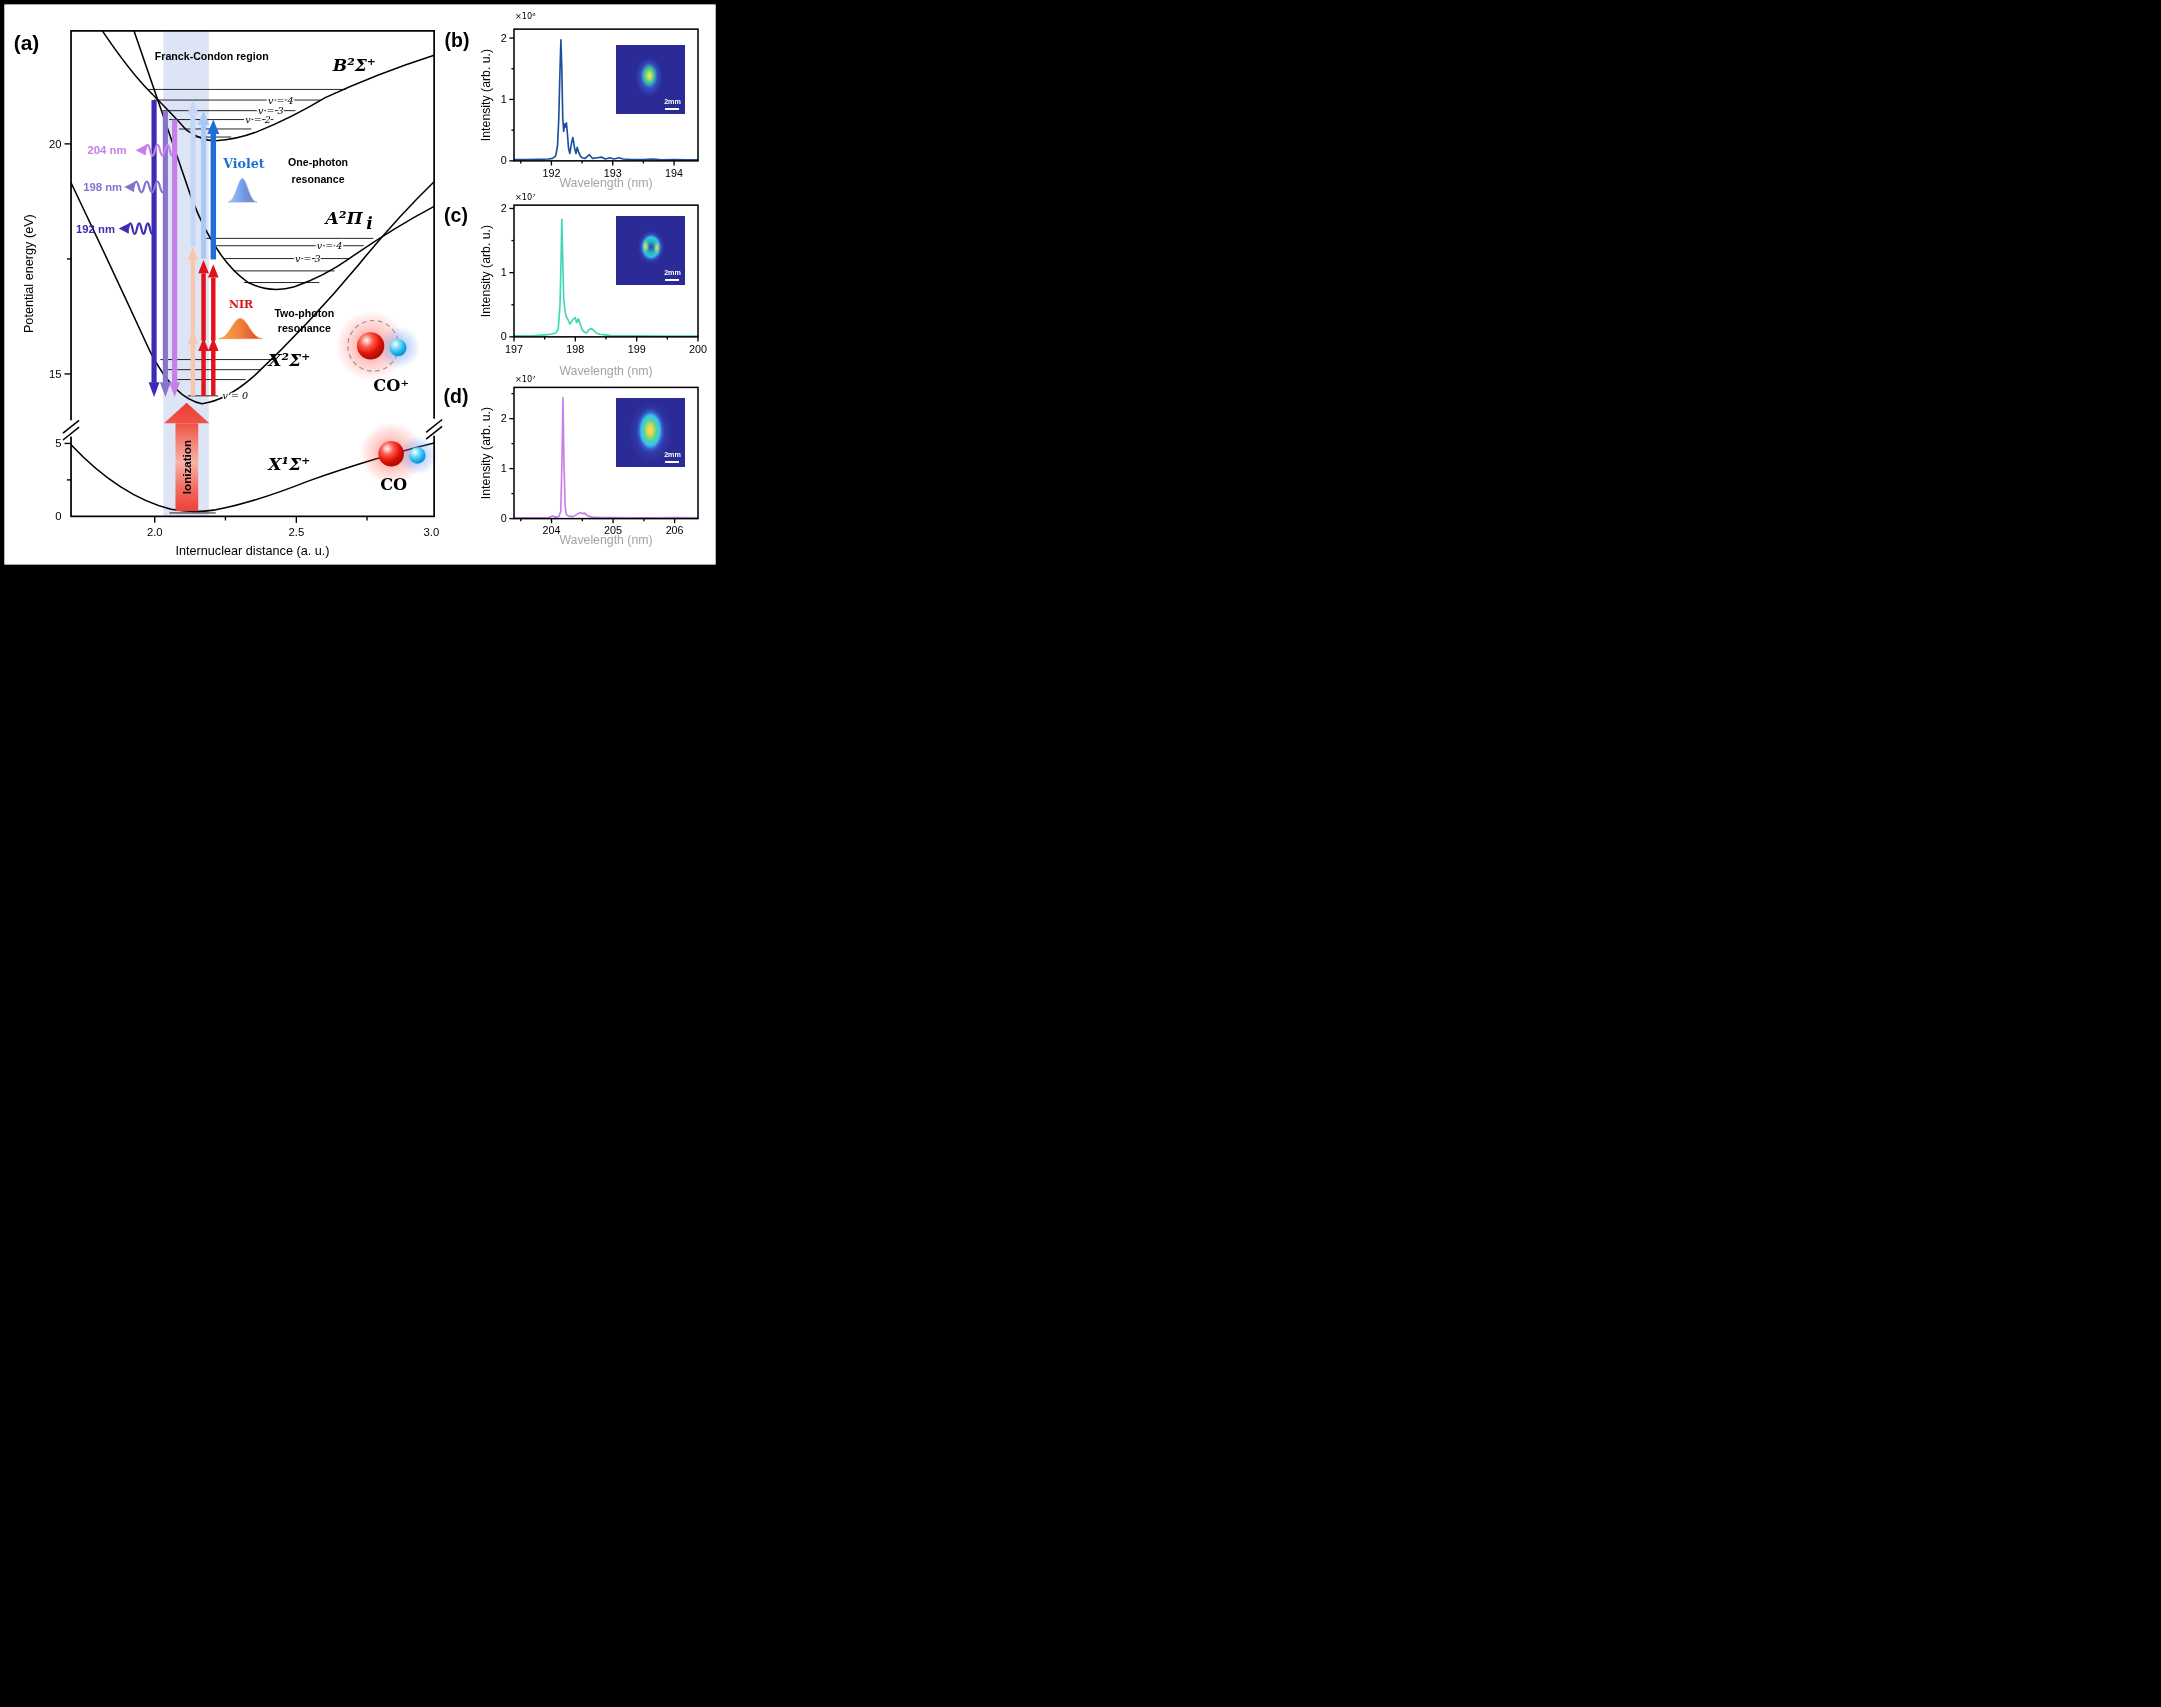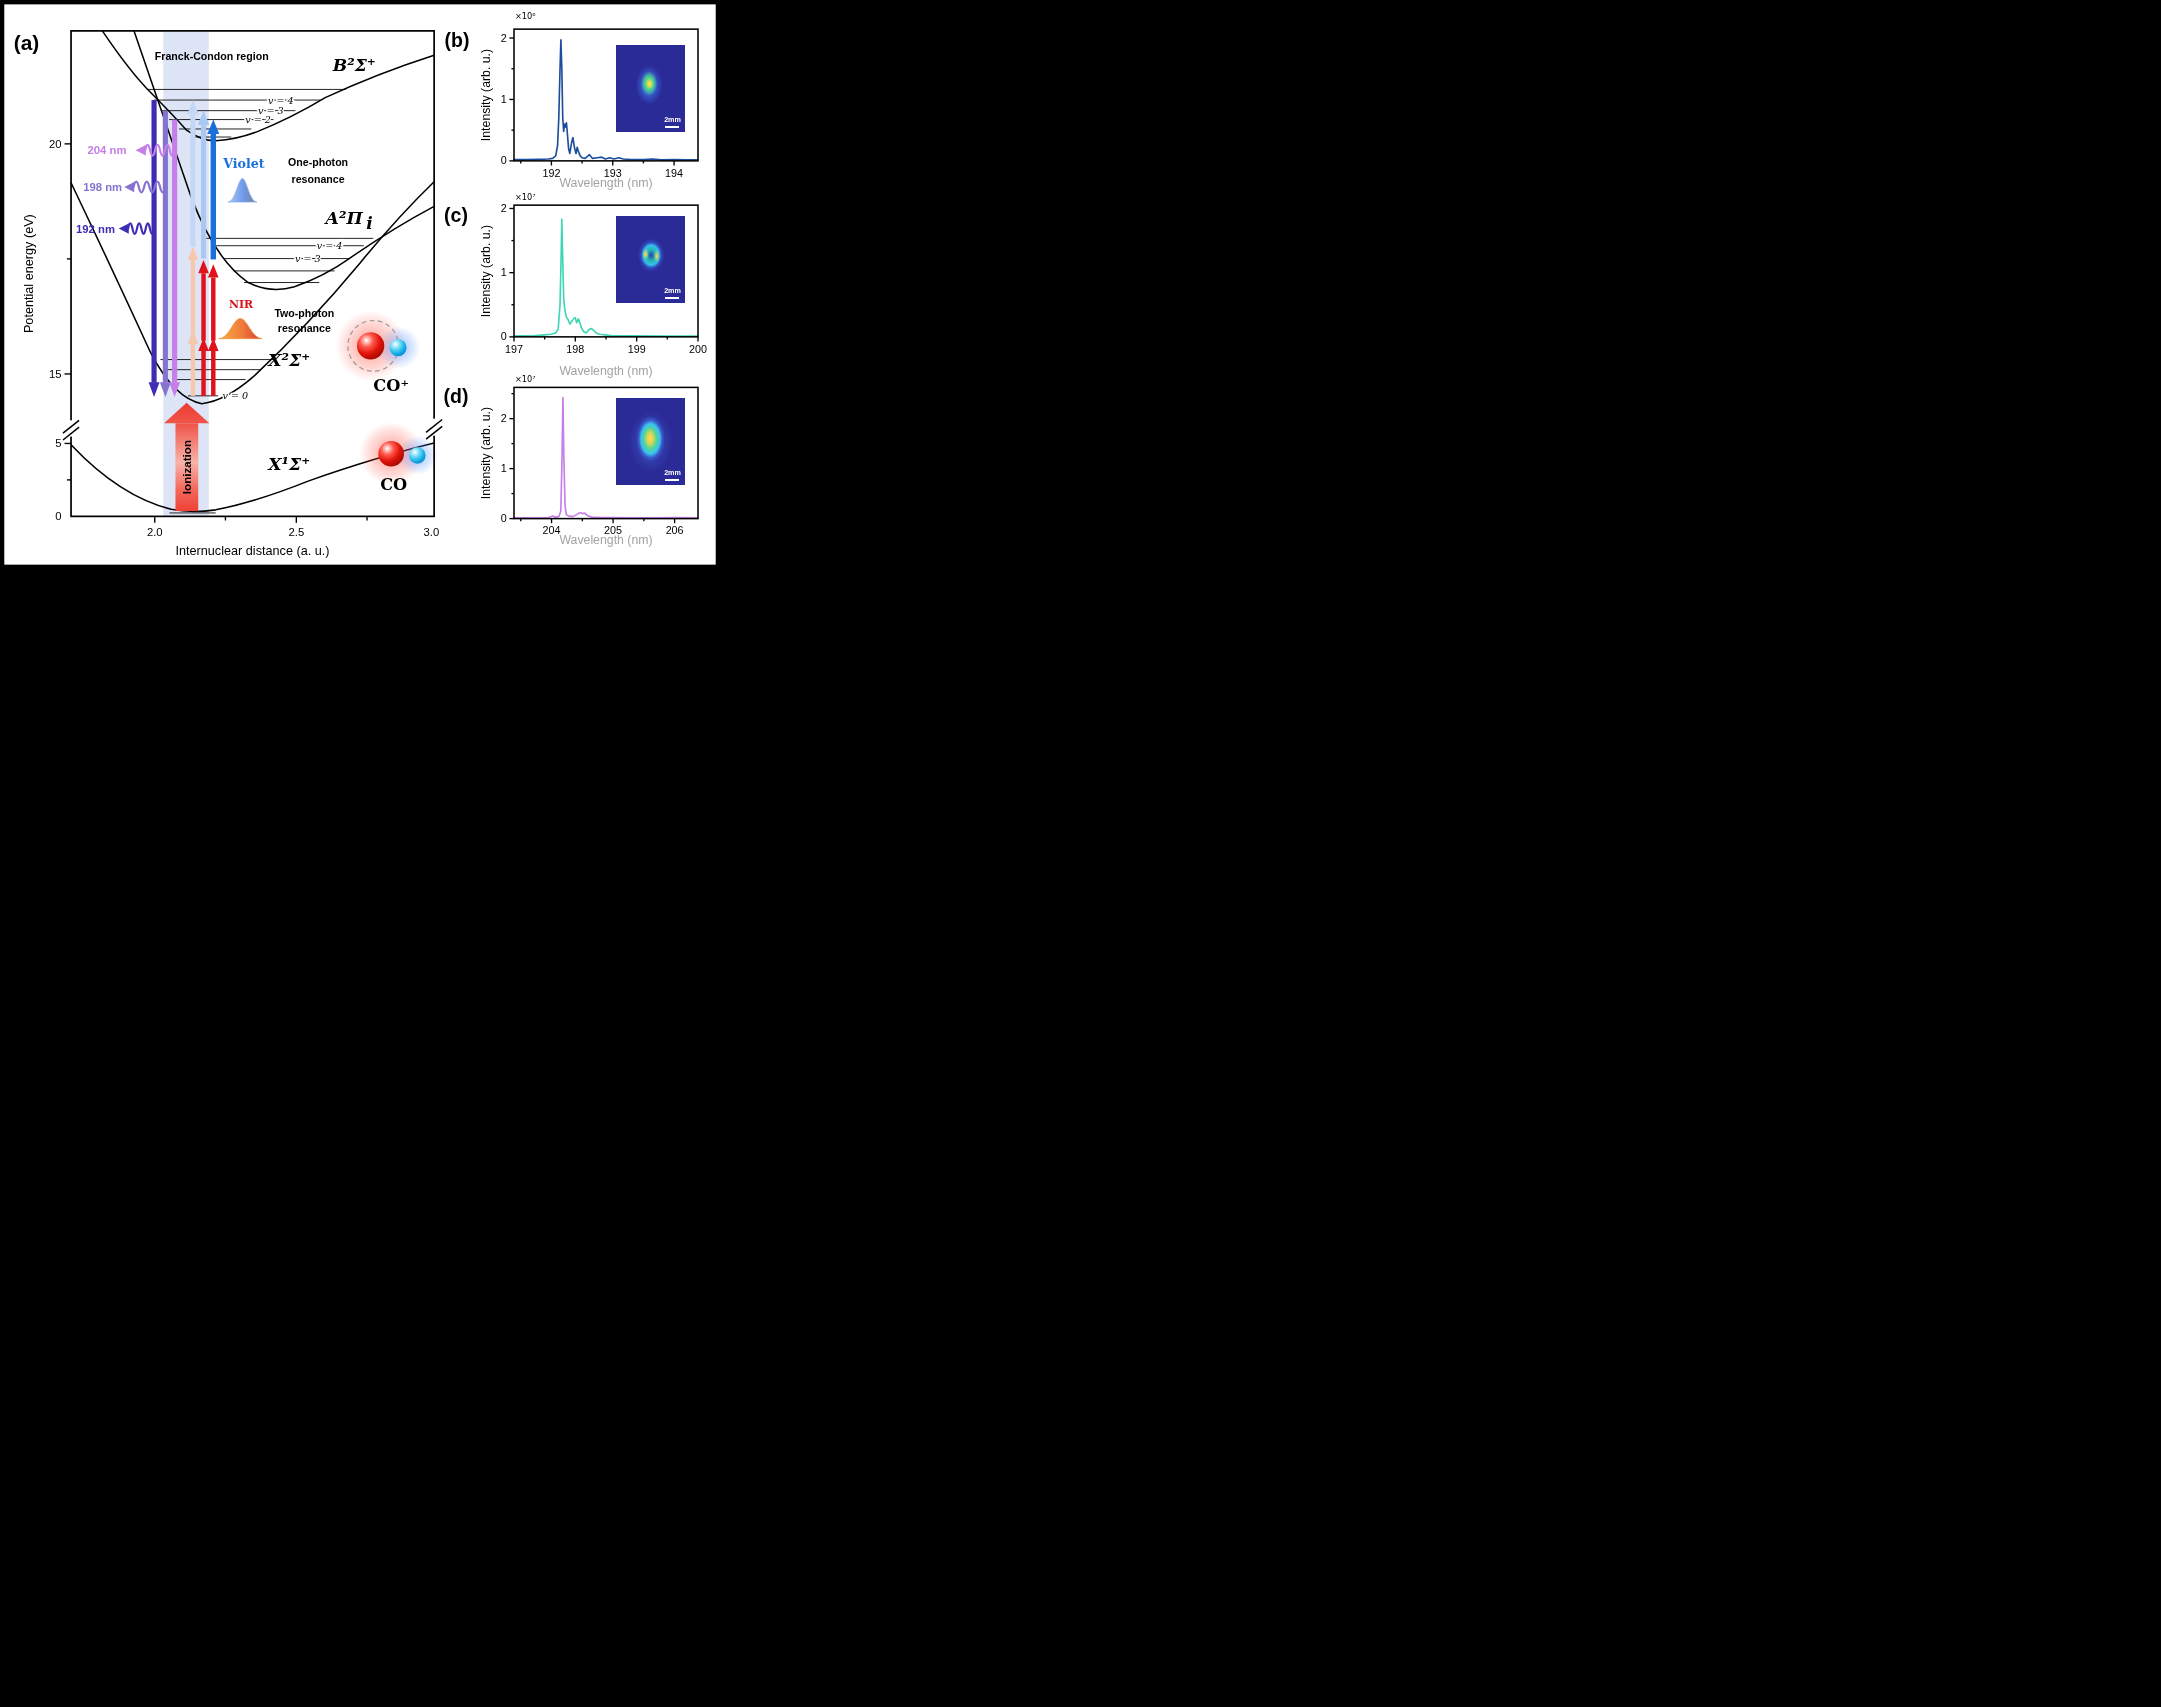--- a/index.html
+++ b/index.html
@@ -22,21 +22,21 @@
   .chart-svg{position:absolute;overflow:visible;}
   .tick{stroke:#000;stroke-width:2.6;}
   .xtl{font:21px "Liberation Sans",sans-serif;text-anchor:middle;fill:#000;}
   .ytl{font:21px "Liberation Sans",sans-serif;text-anchor:end;fill:#000;}
   .exp-lab{position:absolute;font:8.2px "DejaVu Sans",sans-serif;color:#000;}
   .xaxis-title{position:absolute;width:184px;text-align:center;font:12.3px "Liberation Sans",sans-serif;color:#a3a3a3;}
   .yaxis-title{position:absolute;font:12.3px "Liberation Sans",sans-serif;color:#000;white-space:nowrap;
                transform:translate(-50%,-50%) rotate(-90deg);}
   .panel-lab{position:absolute;font:bold 19.5px "Liberation Sans",sans-serif;color:#000;
              transform:translate(-50%,-50%);}
-  .inset{position:absolute;width:69px;height:87px;background-color:#2b2b97;}
+  .inset{position:absolute;width:69px;height:69px;background-color:#2b2b97;}
   .inset .scaletext{position:absolute;right:4.1px;bottom:8.2px;color:#fff;
                     font:bold 7.2px "Liberation Sans",sans-serif;}
   .inset .scalebar{position:absolute;right:6.2px;bottom:4.1px;width:13.4px;height:2.1px;background:#fff;}
   #inset-b{background-image:
      radial-gradient(ellipse 5.1px 7.2px at 49% 45%, #ffe14d 0%, rgba(255,225,77,0) 75%),
      radial-gradient(ellipse 8.2px 12.3px at 48% 44%, #ffcf47 0%, #4fd98c 45%, rgba(79,217,140,0) 100%),
      radial-gradient(ellipse 13.4px 19.5px at 48% 46%, rgba(56,198,238,.95) 0%, rgba(60,110,230,.55) 60%, rgba(43,43,151,0) 100%);}
   #inset-c{background-image:
      radial-gradient(ellipse 4.6px 8.2px at 43% 44%, #ffe052 0%, rgba(255,224,82,0) 70%),
      radial-gradient(ellipse 4.1px 8.7px at 59% 46%, #ffd84a 0%, rgba(255,216,74,0) 70%),

